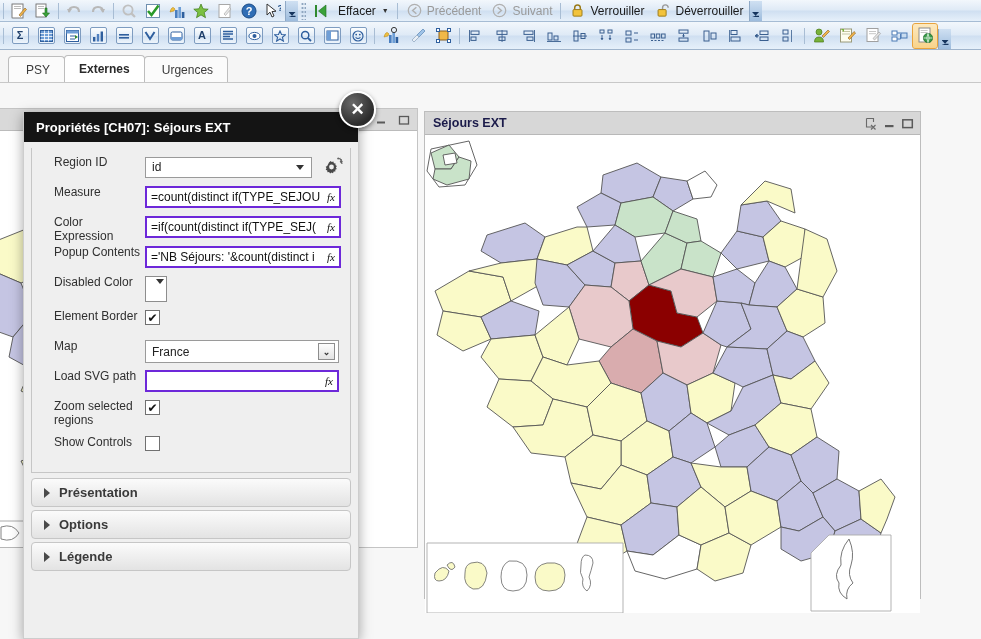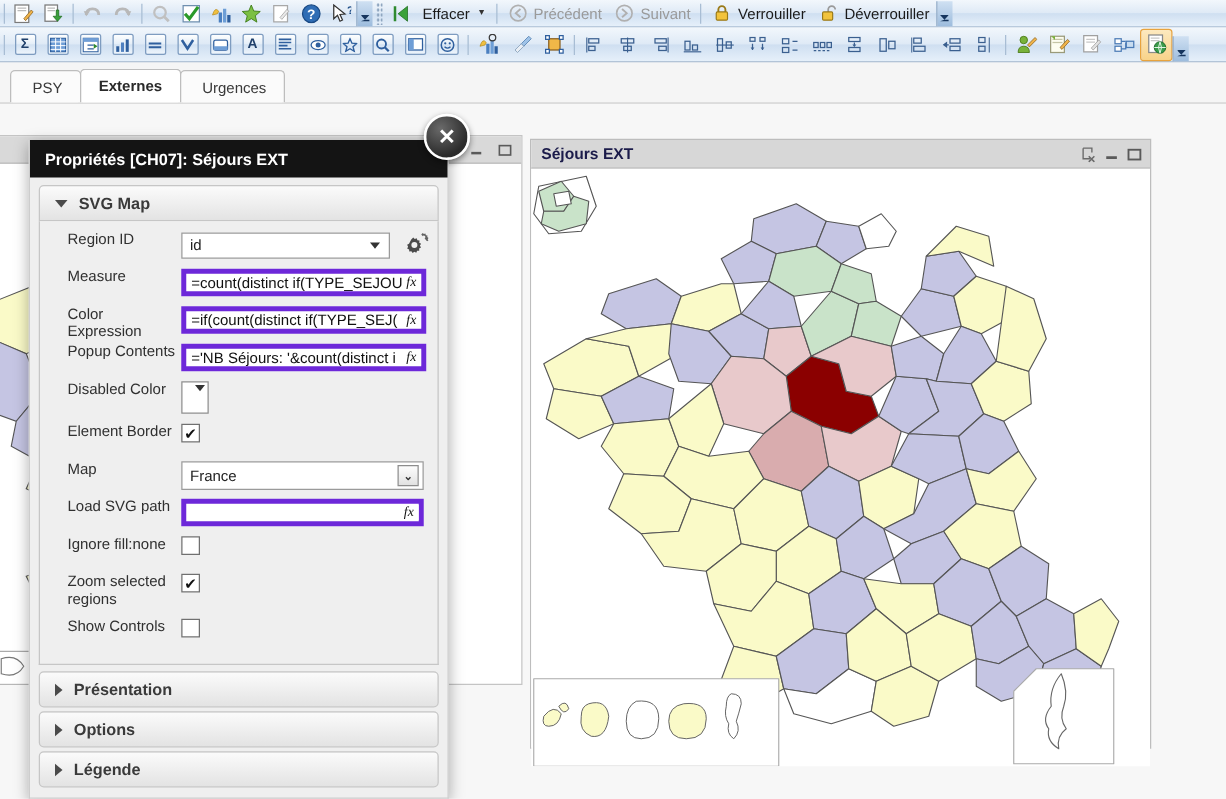--- a/index.html
+++ b/index.html
@@ -216,21 +216,21 @@
   .combo .arrow-flat { width:0;height:0;border-left:4px solid transparent;border-right:4px solid transparent;border-top:5px solid #333; margin-right:5px; }
   .combo .arrow-box {
     width:17px; height:17px; margin-right:1px;
     border:1px solid #8d8d8d;
     background: linear-gradient(180deg,#fdfdfd,#e2e2e2);
     display:flex; align-items:center; justify-content:center;
     font-size:9px; color:#333; font-weight:bold;
   }
 
   .txtfield {
-    height:22px; border:4px solid #6d28d9; background:#fff;
+    height:22px; border:2px solid #6d28d9; background:#fff;
     display:flex; align-items:center;
     padding-left:4px;
     font-size:12px; color:#111;
     overflow:hidden; white-space:nowrap;
     position:relative;
   }
   .txtfield .txt { flex:1 1 auto; overflow:hidden; white-space:nowrap; }
   .fx {
     flex:0 0 auto; padding:0 4px 0 2px;
     font-family:"Liberation Serif", serif; font-style:italic;
@@ -917,24 +917,20 @@
   <div id="props-dialog">
     <div id="props-titlebar">
       <span>Propriétés [CH07]: Séjours EXT</span>
       <div id="close-button">
         <span>✕</span>
       </div>
     </div>
 
     <div id="props-body">
 
-      <div class="section-header">
-        <span class="tri down"></span>
-        <span>SVG Map</span>
-      </div>
 
       <div class="section-content">
 
         <div class="frow">
           <div class="flabel">Region ID</div>
           <div class="fctl">
             <div class="combo" style="width:167px;">
               <span class="val">id</span>
               <span class="arrow-flat"></span>
             </div>
@@ -1012,28 +1008,20 @@
         <div class="frow">
           <div class="flabel">Load SVG path</div>
           <div class="fctl">
             <div class="txtfield" style="width:194px;">
               <span class="txt"></span>
               <span class="fx">fx</span>
             </div>
           </div>
         </div>
 
-        <div class="frow">
-          <div class="flabel">Ignore fill:none</div>
-          <div class="fctl">
-            <span class="cbox">
-              <span></span>
-            </span>
-          </div>
-        </div>
 
         <div class="frow" style="min-height:36px;">
           <div class="flabel">Zoom selected regions</div>
           <div class="fctl">
             <span class="cbox">
               <span>✔</span>
             </span>
           </div>
         </div>
 

